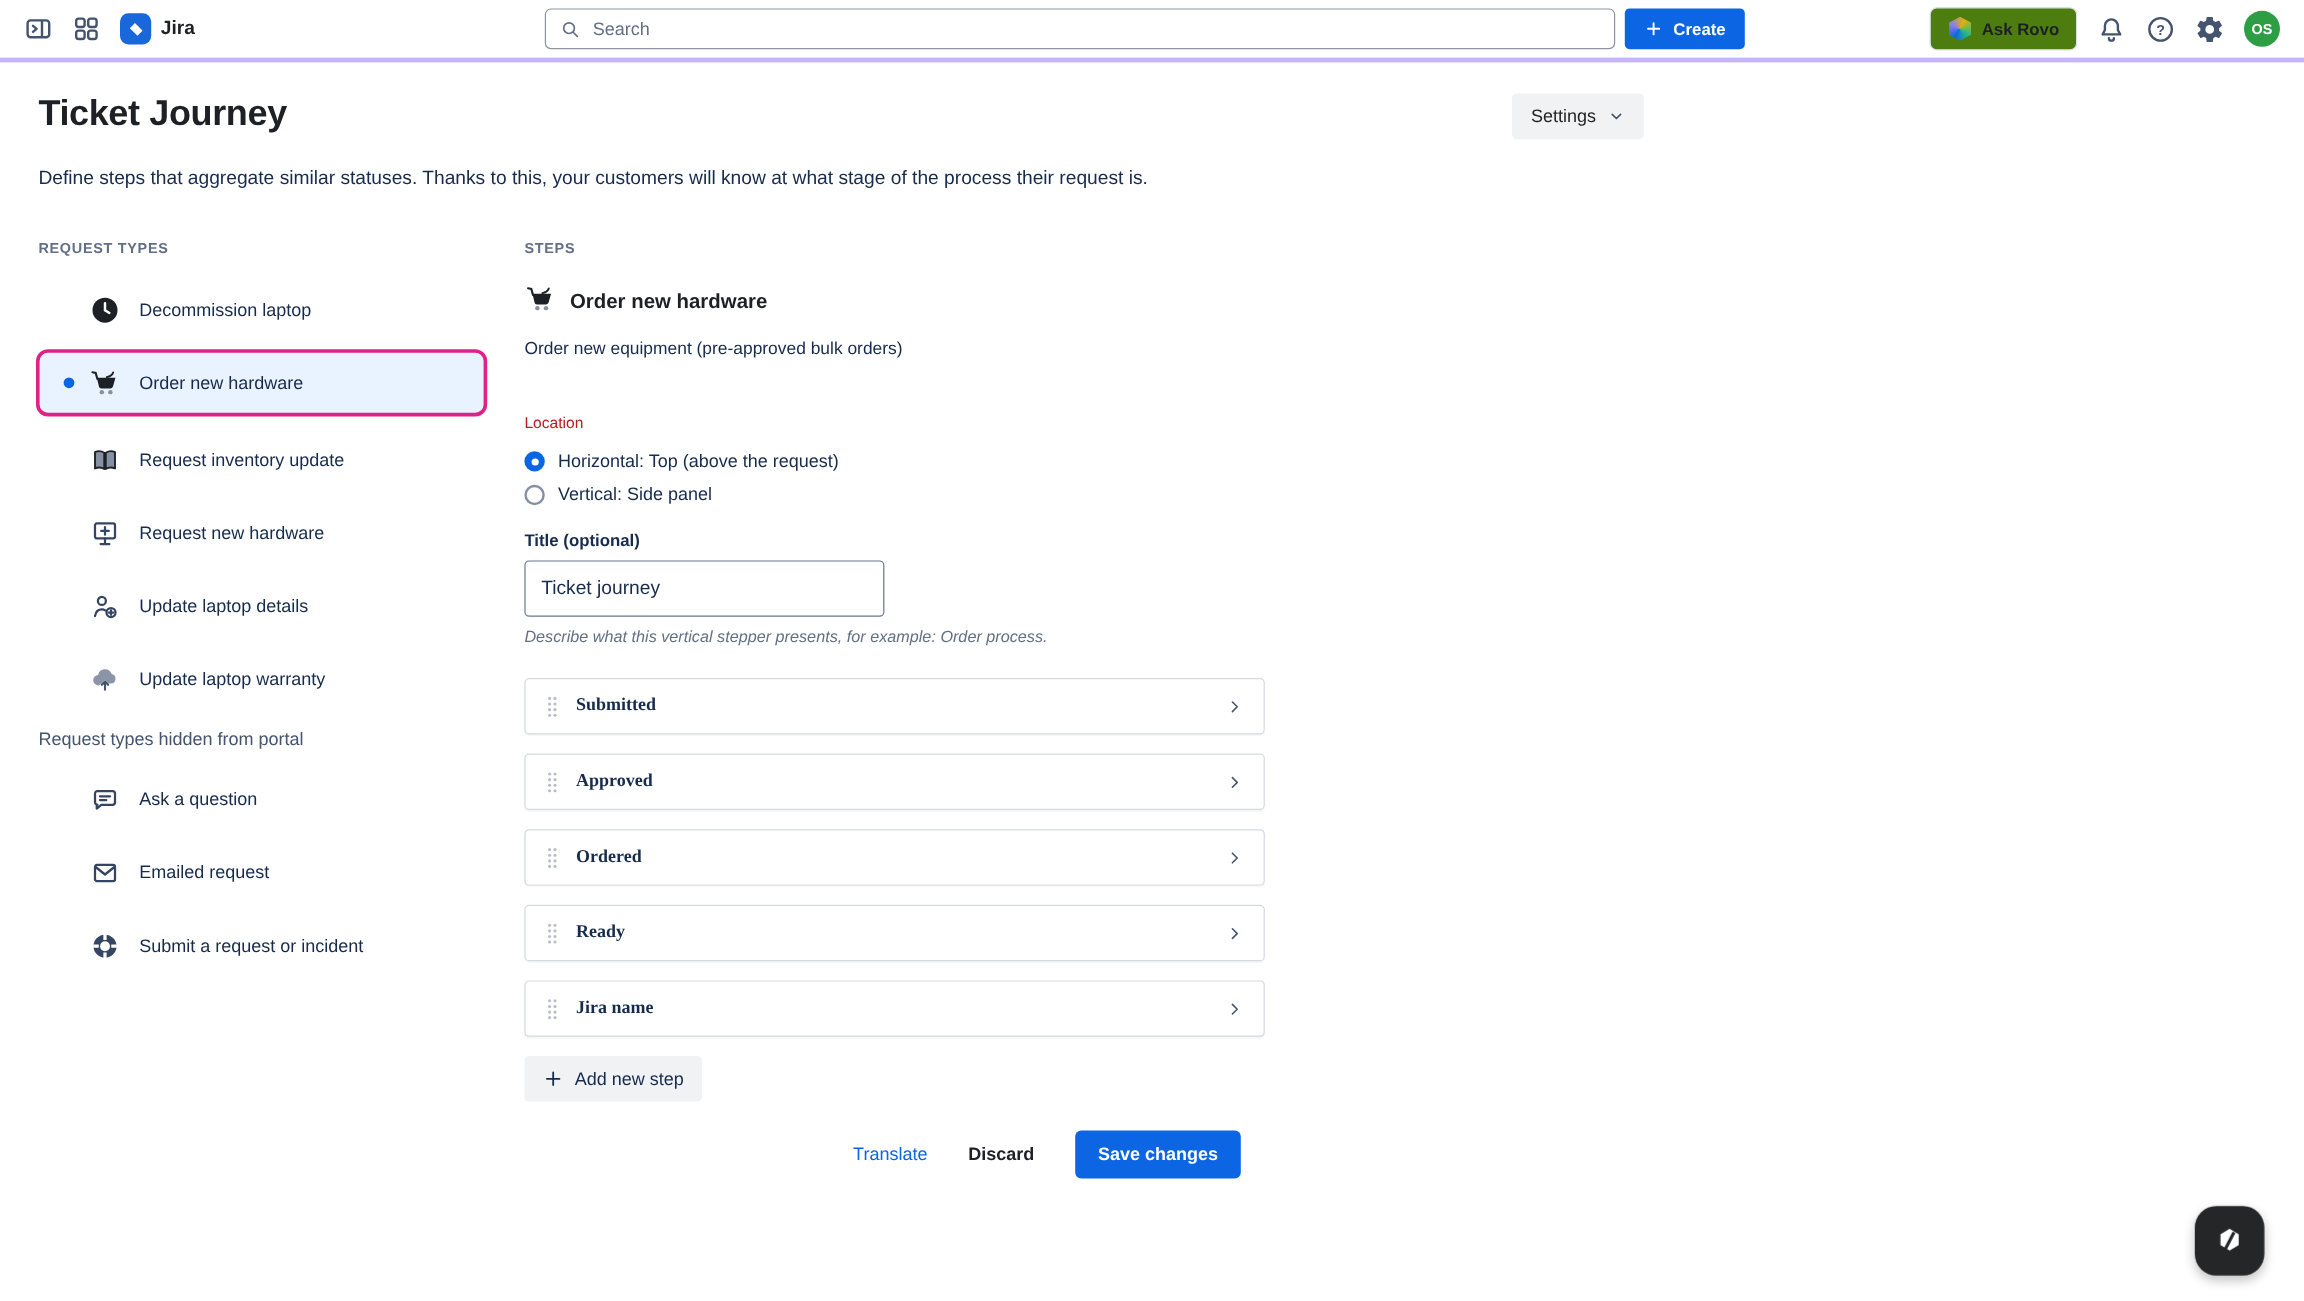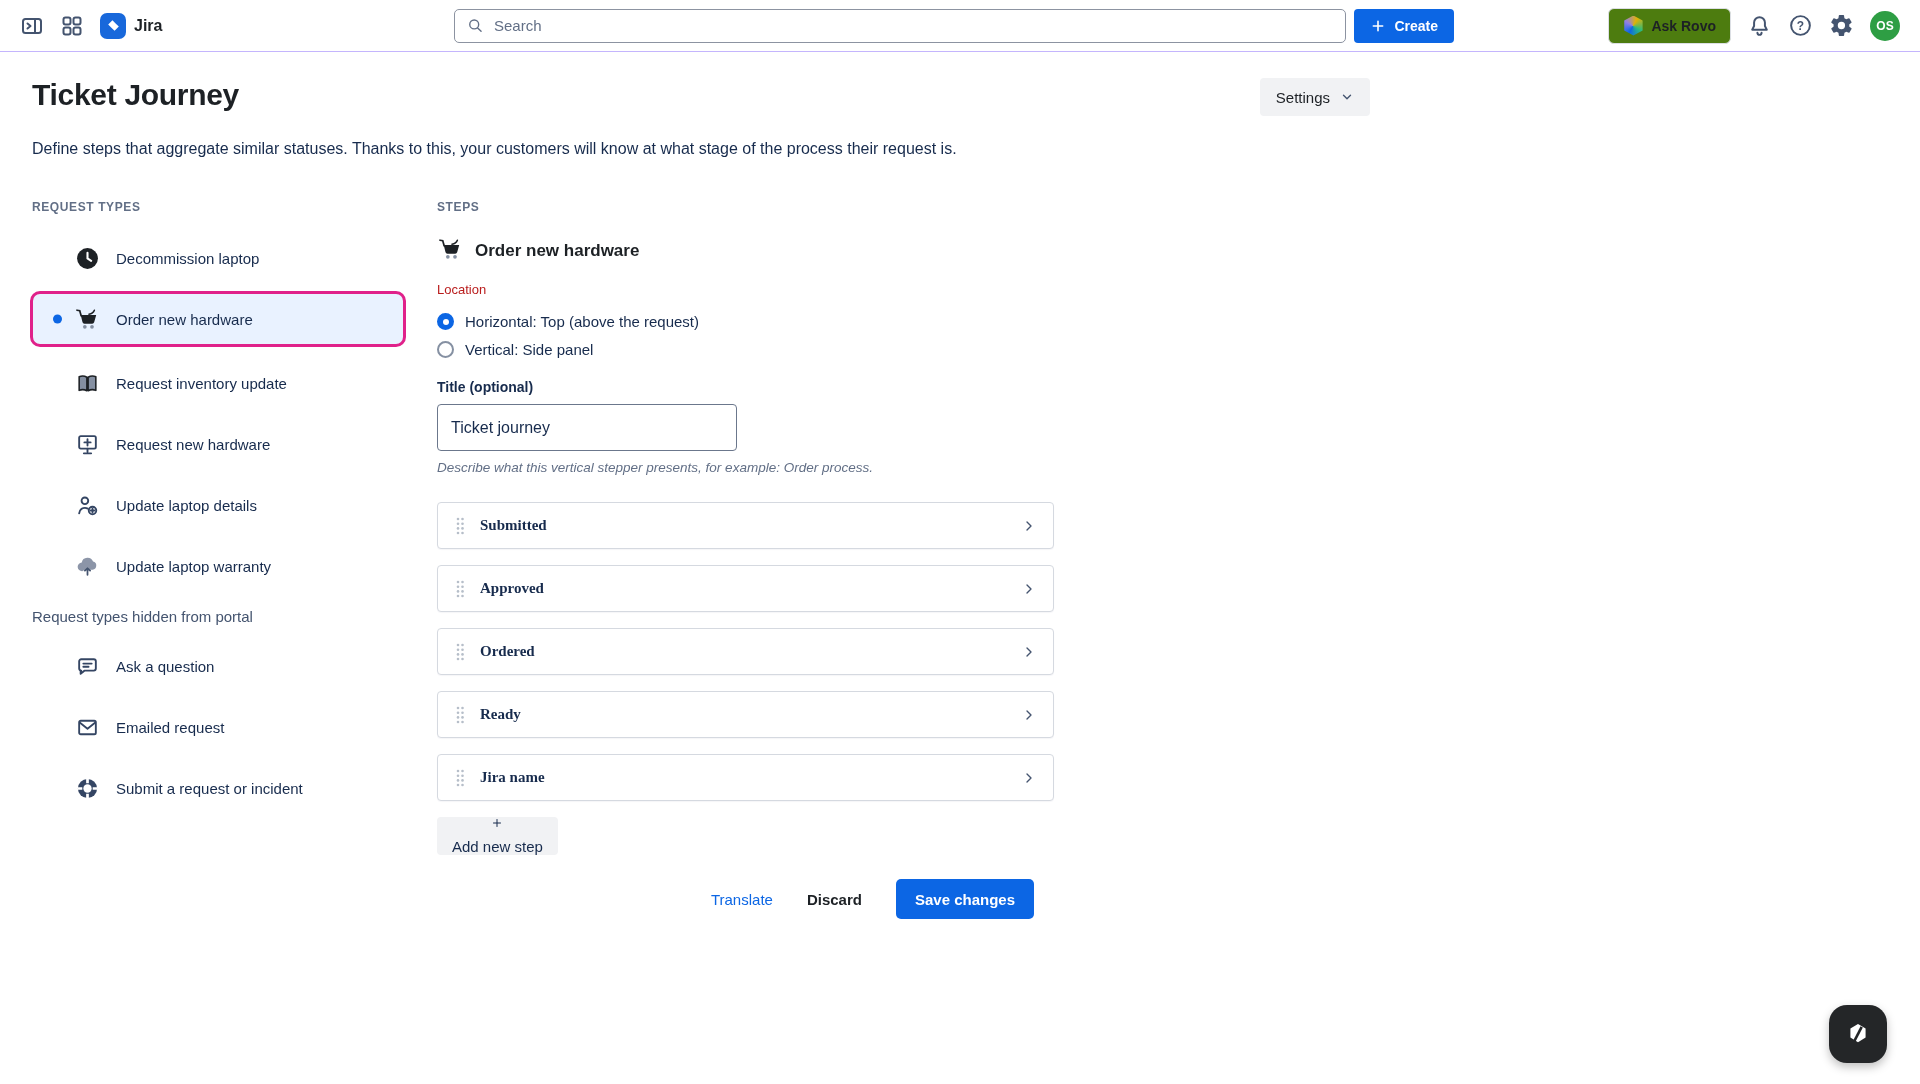--- a/index.html
+++ b/index.html
@@ -1,21 +1,21 @@
 <!DOCTYPE html>
 <html><head>
 <meta charset="utf-8">
 <style>
   * { margin:0; padding:0; box-sizing:border-box; }
   html,body { width:1920px; height:1084px; background:#fff; overflow:hidden;
     font-family:"Liberation Sans", sans-serif; color:#172B4D; }
 
   
   .topbar { height:52px; display:flex; align-items:center; padding:0 20px;
-    border-bottom:1px solid #c4b5fd; background:#fff; }
+    border-bottom:4px solid #c4b5fd; background:#fff; }
   .icon-btn { display:flex; align-items:center; justify-content:center;
     background:none; border:none; cursor:pointer; padding:0; }
   .tb-left { display:flex; align-items:center; }
   .tb-left .icon-btn { margin-right:16px; }
   .jira-tile { width:26px; height:26px; border-radius:7px; background:#1868DB;
     display:flex; align-items:center; justify-content:center; margin-right:8px; }
   .app-name { font-size:16px; font-weight:700; color:#1D2125; }
   .search-wrap { margin-left:292px; width:892px; height:34px; border:1px solid #8C93A1;
     border-radius:5px; display:flex; align-items:center; padding:0 12px; background:#fff; }
   .search-wrap input { border:none; outline:none; font-size:15px; margin-left:10px;
@@ -88,21 +88,21 @@
   .steps-list { margin-top:27px; }
   .step-row { height:47px; border:1px solid #D5D9E0; border-radius:4px; background:#fff;
     display:flex; align-items:center; padding:0 16px; margin-bottom:16px; cursor:pointer;
     box-shadow:0 1px 1px rgba(9,30,66,.04); }
   .step-label { margin-left:14px; font-size:15px; font-weight:700; color:#172B4D; flex:1;font-family:Liberation Serif, serif; }
   .drag-handle { cursor:grab; display:flex; }
 
   .add-step-btn { margin-top:6px; height:38px; background:#F1F2F4; border:none;
     border-radius:4px; display:flex; align-items:center; gap:9px; padding:0 15px;
     font-size:15px; font-weight:500; color:#172B4D; cursor:pointer;
-    font-family:"Liberation Sans",sans-serif;flex-direction:column; }
+    font-family:"Liberation Sans",sans-serif; }
 
   .actions { margin-top:24px; display:flex; align-items:center; justify-content:flex-end;
     gap:34px; padding-right:20px; }
   .link-btn { background:none; border:none; font-size:15px; font-weight:500; color:#0C66E4;
     cursor:pointer; font-family:"Liberation Sans",sans-serif; }
   .discard-btn { background:none; border:none; font-size:15px; font-weight:600; color:#1D2125;
     cursor:pointer; font-family:"Liberation Sans",sans-serif; }
   .save-btn { height:40px; background:#0C66E4; color:#fff; border:none; border-radius:5px;
     font-size:15px; font-weight:600; padding:0 19px; cursor:pointer;
     font-family:"Liberation Sans",sans-serif; }
@@ -307,20 +307,21 @@
           <svg width="26" height="26" viewBox="0 0 24 24">
             <path d="M6.2 8.2h14.3l-1.9 6.7a1.9 1.9 0 0 1-1.8 1.4H9.7a1.9 1.9 0 0 1-1.9-1.5z" fill="#1D2125"></path>
             <path d="M6.6 9 5.3 4.4 2.8 3.9" stroke="#1D2125" stroke-width="1.6" fill="none" stroke-linecap="round"></path>
             <path d="M13.8 7.6c2.2-.3 4.3-1.7 5-3.6" stroke="#1D2125" stroke-width="1.4" fill="none" stroke-linecap="round"></path>
             <circle cx="10" cy="19.2" r="1.7" fill="#8590A2"></circle>
               <circle cx="16.6" cy="19.2" r="1.7" fill="#8590A2"></circle>
           </svg>
         </span>
         <span class="rt-title">Order new hardware</span>
       </div>
+      <div class="rt-desc">Order new equipment (pre-approved bulk orders)</div>
 
       <div class="loc-label">Location</div>
 
       <div class="radio-row">
         <span class="radio checked"></span>
         <span>Horizontal: Top (above the request)</span>
       </div>
       <div class="radio-row">
         <span class="radio"></span>
         <span>Vertical: Side panel</span>

